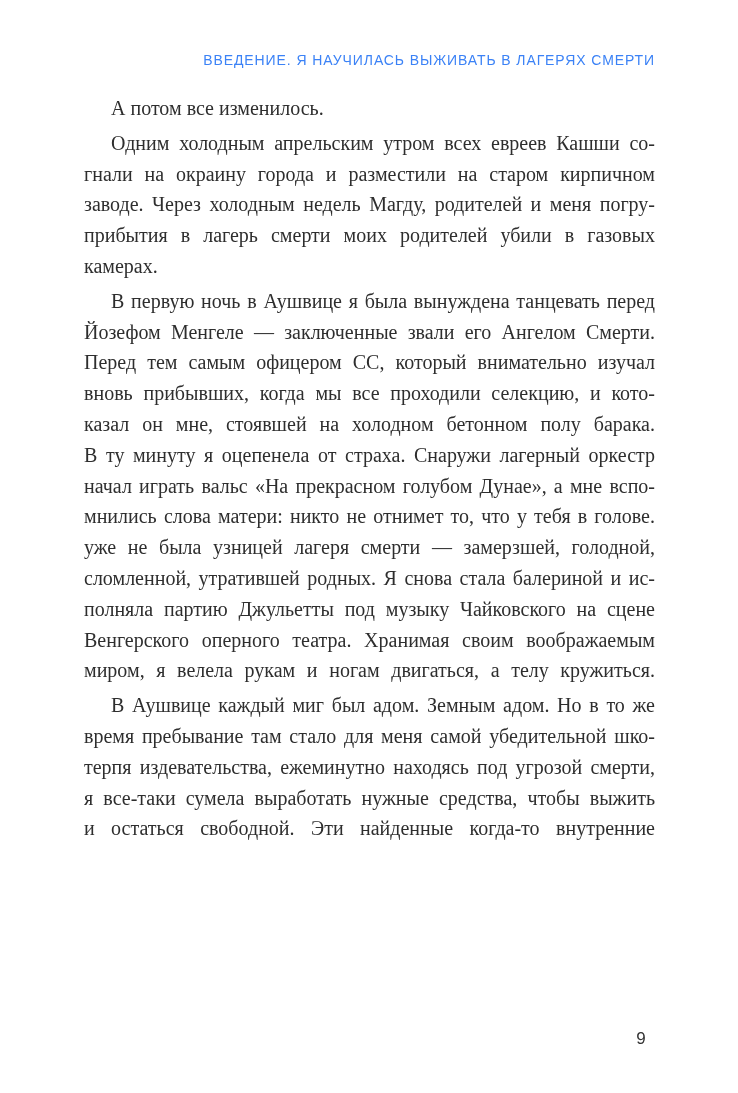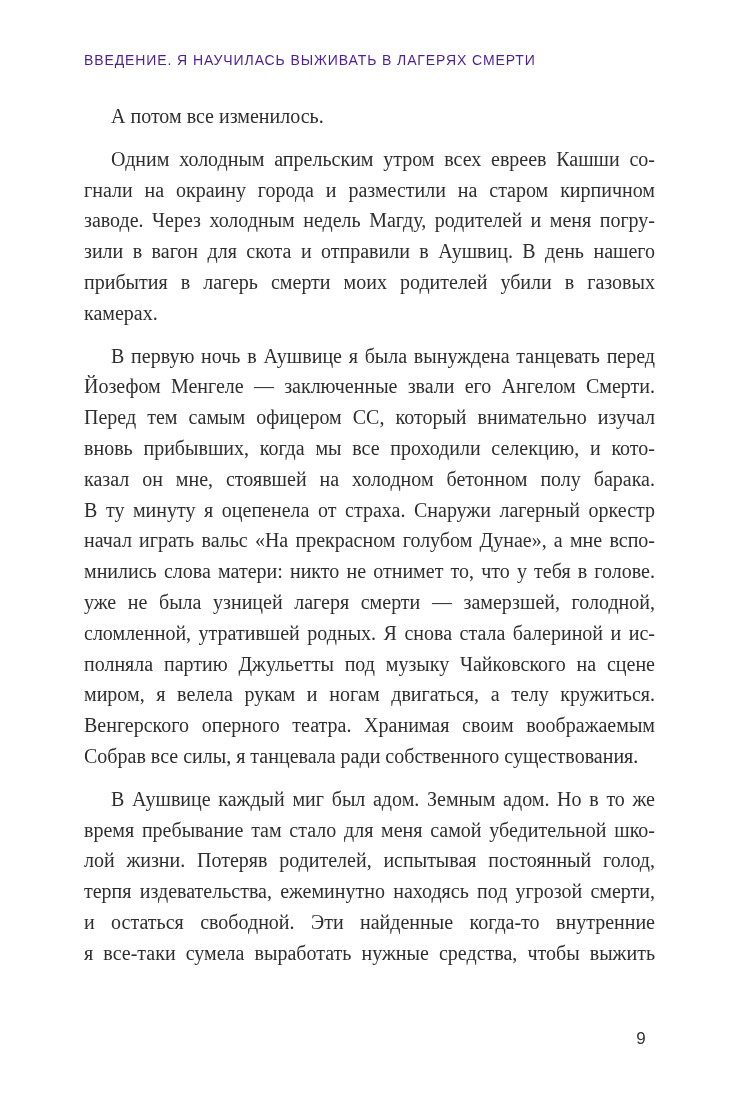--- a/index.html
+++ b/index.html
@@ -13,38 +13,38 @@
     height: 1093px;
     background: #ffffff;
     overflow: hidden;
     font-family: "Liberation Serif", serif;
   }
   .running-head {
     position: absolute;
     top: 52px;
     left: 84px;
     width: 571px;
-    text-align: left;
+    text-align: right;
     font-family: "Liberation Sans", sans-serif;
     font-size: 14px;
     letter-spacing: 0.9px;
-    color: #4c1d95;
+    color: #3b82f6;
     white-space: nowrap;
   }
   .text-block {
     position: absolute;
     top: 89px;
     left: 84px;
     width: 571px;
     font-size: 20px;
     line-height: 30.8px;
     color: #2e2e2e;
   }
   .para {
-    margin: 12px 0 2px 0;
+    margin: 4px 0 2px 0;
   }
   .para .line {
     text-align: justify;
     text-align-last: justify;
     overflow: hidden;
   }
   .para .line.end {
     text-align-last: left;
   }
   .para .line:first-child {
@@ -68,44 +68,41 @@
   <div class="running-head">ВВЕДЕНИЕ. Я НАУЧИЛАСЬ ВЫЖИВАТЬ В ЛАГЕРЯХ СМЕРТИ</div>
 
   <div class="text-block">
       <div class="para">
         <div class="line end">А потом все изменилось.</div>
       </div>
       <div class="para">
         <div class="line">Одним холодным апрельским утром всех евреев Кашши со-</div>
         <div class="line">гнали на окраину города и разместили на старом кирпичном</div>
         <div class="line">заводе. Через холодным недель Магду, родителей и меня погру-</div>
-        <div class="line">зили в вагон для скота и отправили в Аушвиц. В день нашего</div>
         <div class="line">прибытия в лагерь смерти моих родителей убили в газовых</div>
         <div class="line end">камерах.</div>
       </div>
       <div class="para">
         <div class="line">В первую ночь в Аушвице я была вынуждена танцевать перед</div>
         <div class="line">Йозефом Менгеле — заключенные звали его Ангелом Смерти.</div>
         <div class="line">Перед тем самым офицером СС, который внимательно изучал</div>
         <div class="line">вновь прибывших, когда мы все проходили селекцию, и кото-</div>
         <div class="line">казал он мне, стоявшей на холодном бетонном полу барака.</div>
         <div class="line">В ту минуту я оцепенела от страха. Снаружи лагерный оркестр</div>
         <div class="line">начал играть вальс «На прекрасном голубом Дунае», а мне вспо-</div>
         <div class="line">мнились слова матери: никто не отнимет то, что у тебя в голове.</div>
         <div class="line">уже не была узницей лагеря смерти — замерзшей, голодной,</div>
         <div class="line">сломленной, утратившей родных. Я снова стала балериной и ис-</div>
         <div class="line">полняла партию Джульетты под музыку Чайковского на сцене</div>
+        <div class="line">Венгерского оперного театра. Хранимая своим воображаемым</div>
         <div class="line">миром, я велела рукам и ногам двигаться, а телу кружиться.</div>
-        <div class="line">Венгерского оперного театра. Хранимая своим воображаемым</div>
-        <div class="line end">Собрав все силы, я танцевала ради собственного существования.</div>
       </div>
       <div class="para">
         <div class="line">В Аушвице каждый миг был адом. Земным адом. Но в то же</div>
         <div class="line">время пребывание там стало для меня самой убедительной шко-</div>
-        <div class="line">лой жизни. Потеряв родителей, испытывая постоянный голод,</div>
         <div class="line">терпя издевательства, ежеминутно находясь под угрозой смерти,</div>
+        <div class="line">я все-таки сумела выработать нужные средства, чтобы выжить</div>
         <div class="line">и остаться свободной. Эти найденные когда-то внутренние</div>
-        <div class="line">я все-таки сумела выработать нужные средства, чтобы выжить</div>
       </div>
     </div>
 
   <div class="page-number">9</div>
 </div>
 
 </body></html>

